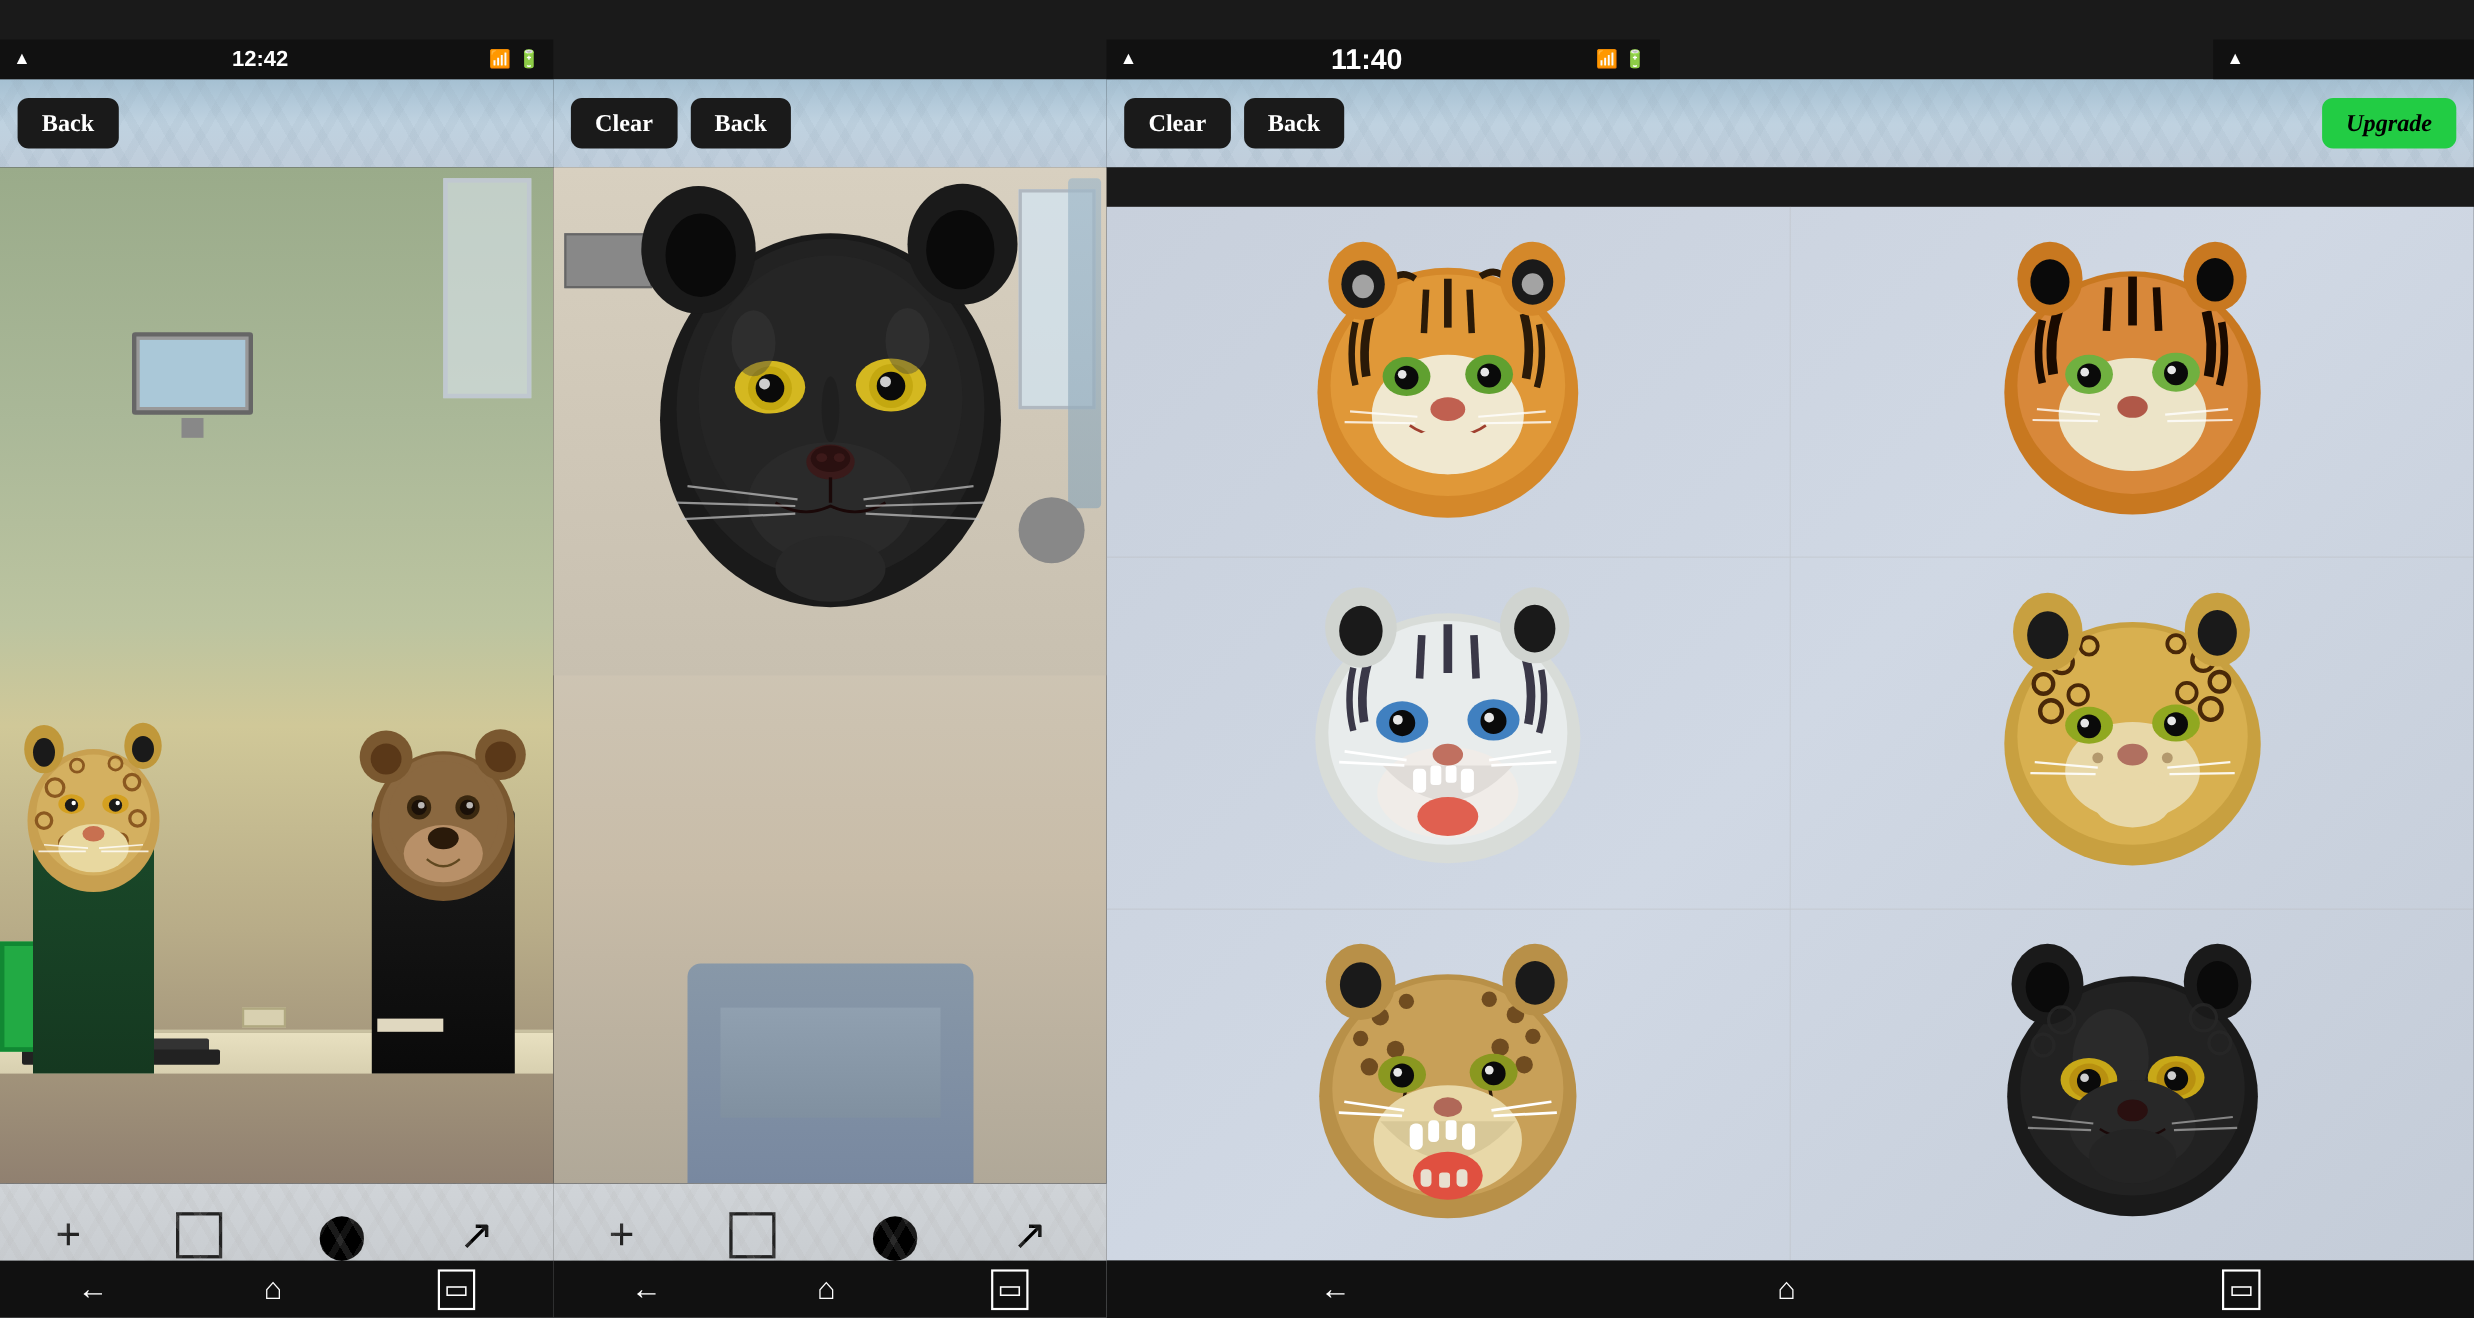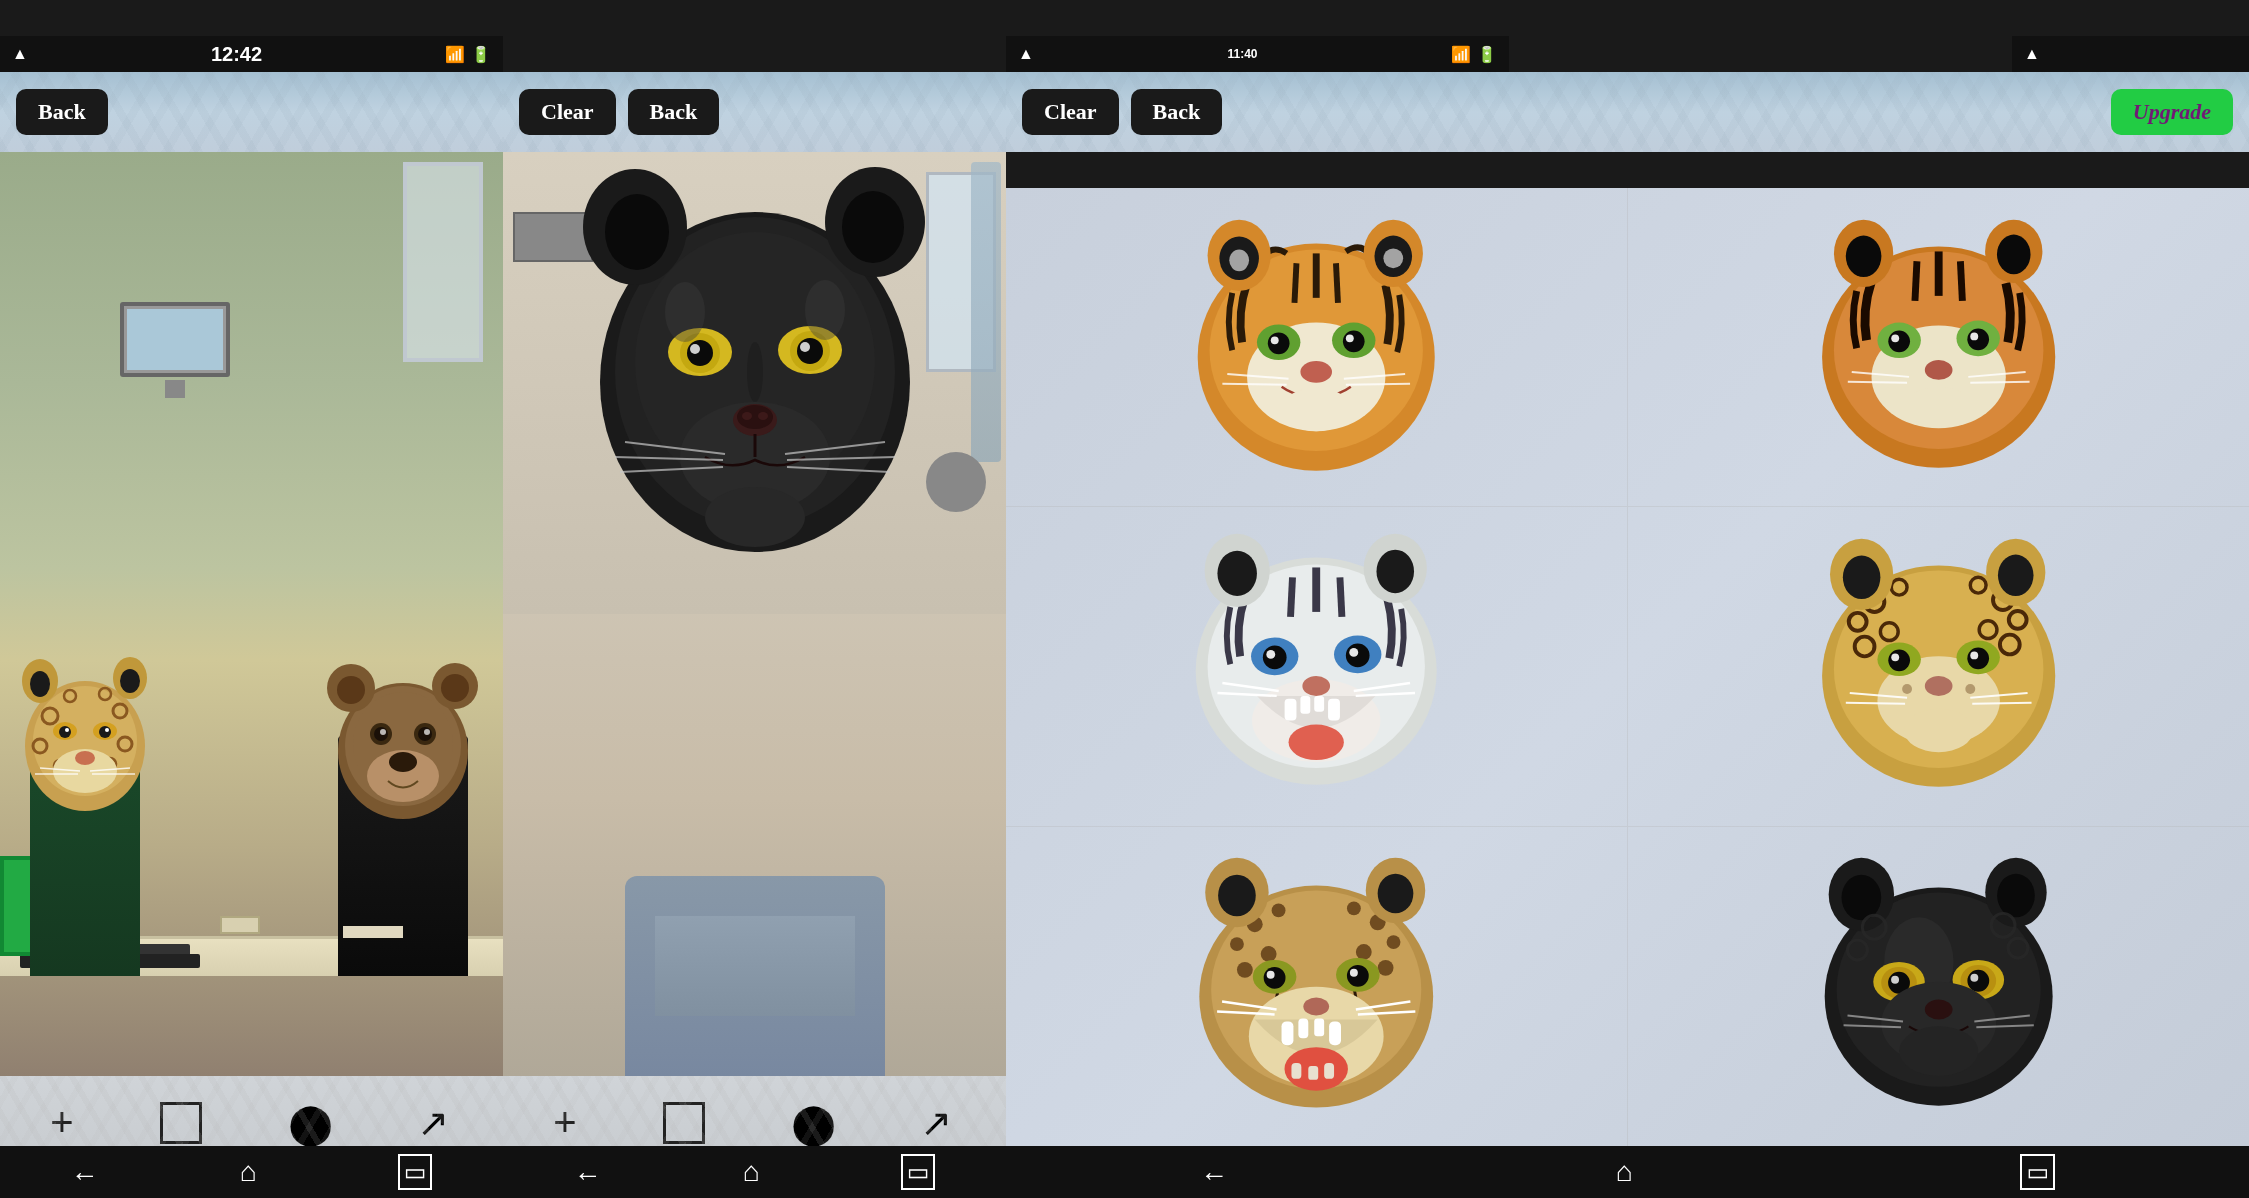--- a/index.html
+++ b/index.html
@@ -52,21 +52,21 @@
       font-size: 22px;
       font-weight: bold;
       font-family: Georgia, serif;
       cursor: pointer;
       position: relative;
       z-index: 2;
       white-space: nowrap;
     }
     .btn-green {
       background: #22cc44;
-      color: #701a75;
+      color: #000000;
       border: none;
       border-radius: 10px;
       padding: 10px 22px;
       font-size: 22px;
       font-weight: bold;
       font-family: Georgia, serif;
       font-style: italic;
       cursor: pointer;
       position: relative;
       z-index: 2;
@@ -287,21 +287,21 @@
     </div>
   </div>
 </div>
 
 <div class="panel panel-2">
 
   <div class="status-bar status-bar-2">
     <span class="status-icons">
       <span>▲</span>
     </span>
-    <span style="font-size:12px;font-weight:bold;">11:40</span>
+    <span style="font-size:26px;font-weight:bold;">11:40</span>
     <span class="status-icons">
       <span>📶</span>
       <span>🔋</span>
     </span>
   </div>
 
   <div class="full-panel">
 
     <div class="tribal-header-bg" style="height:80px;display:flex;align-items:center;padding:0 16px;gap:12px;flex-shrink:0;z-index:2;">
       <button class="btn-black">Clear</button>

